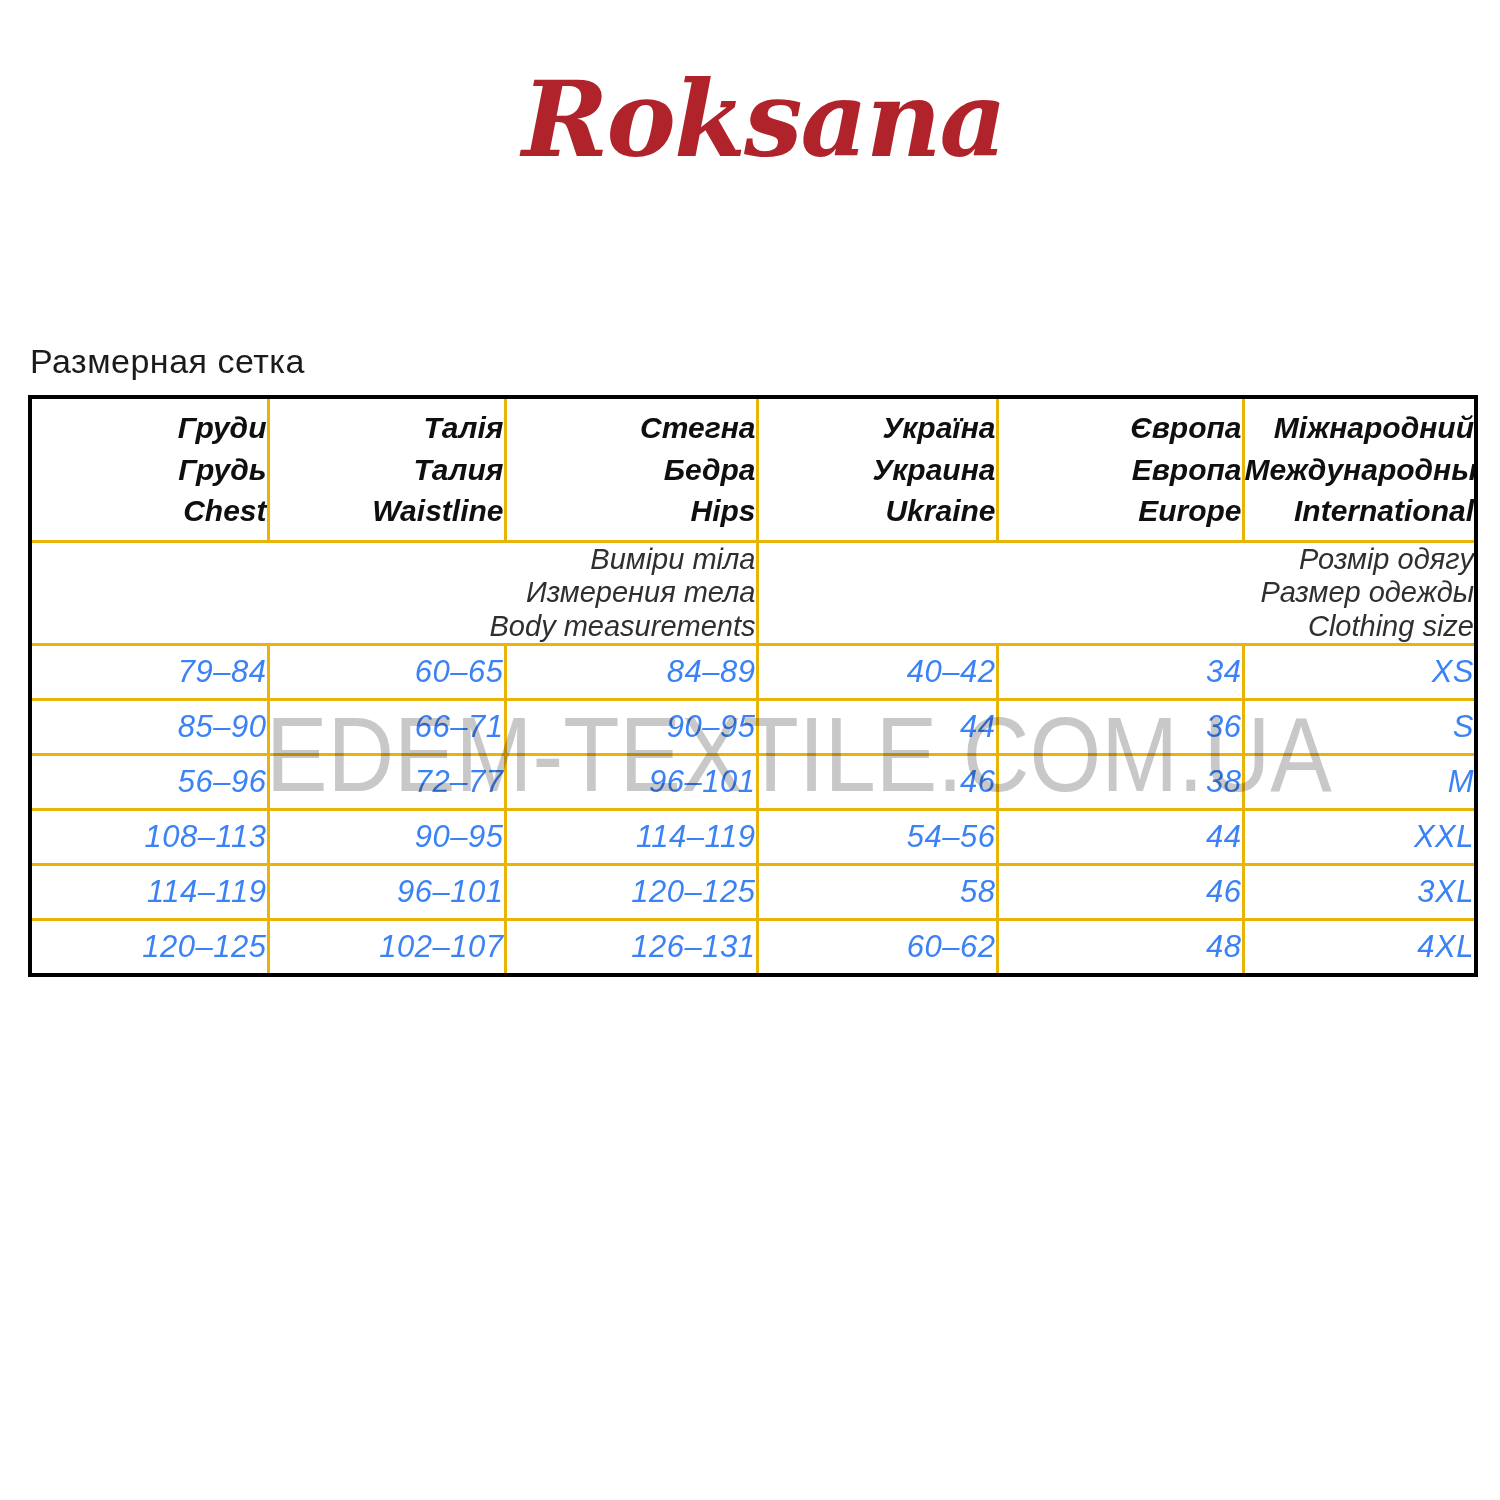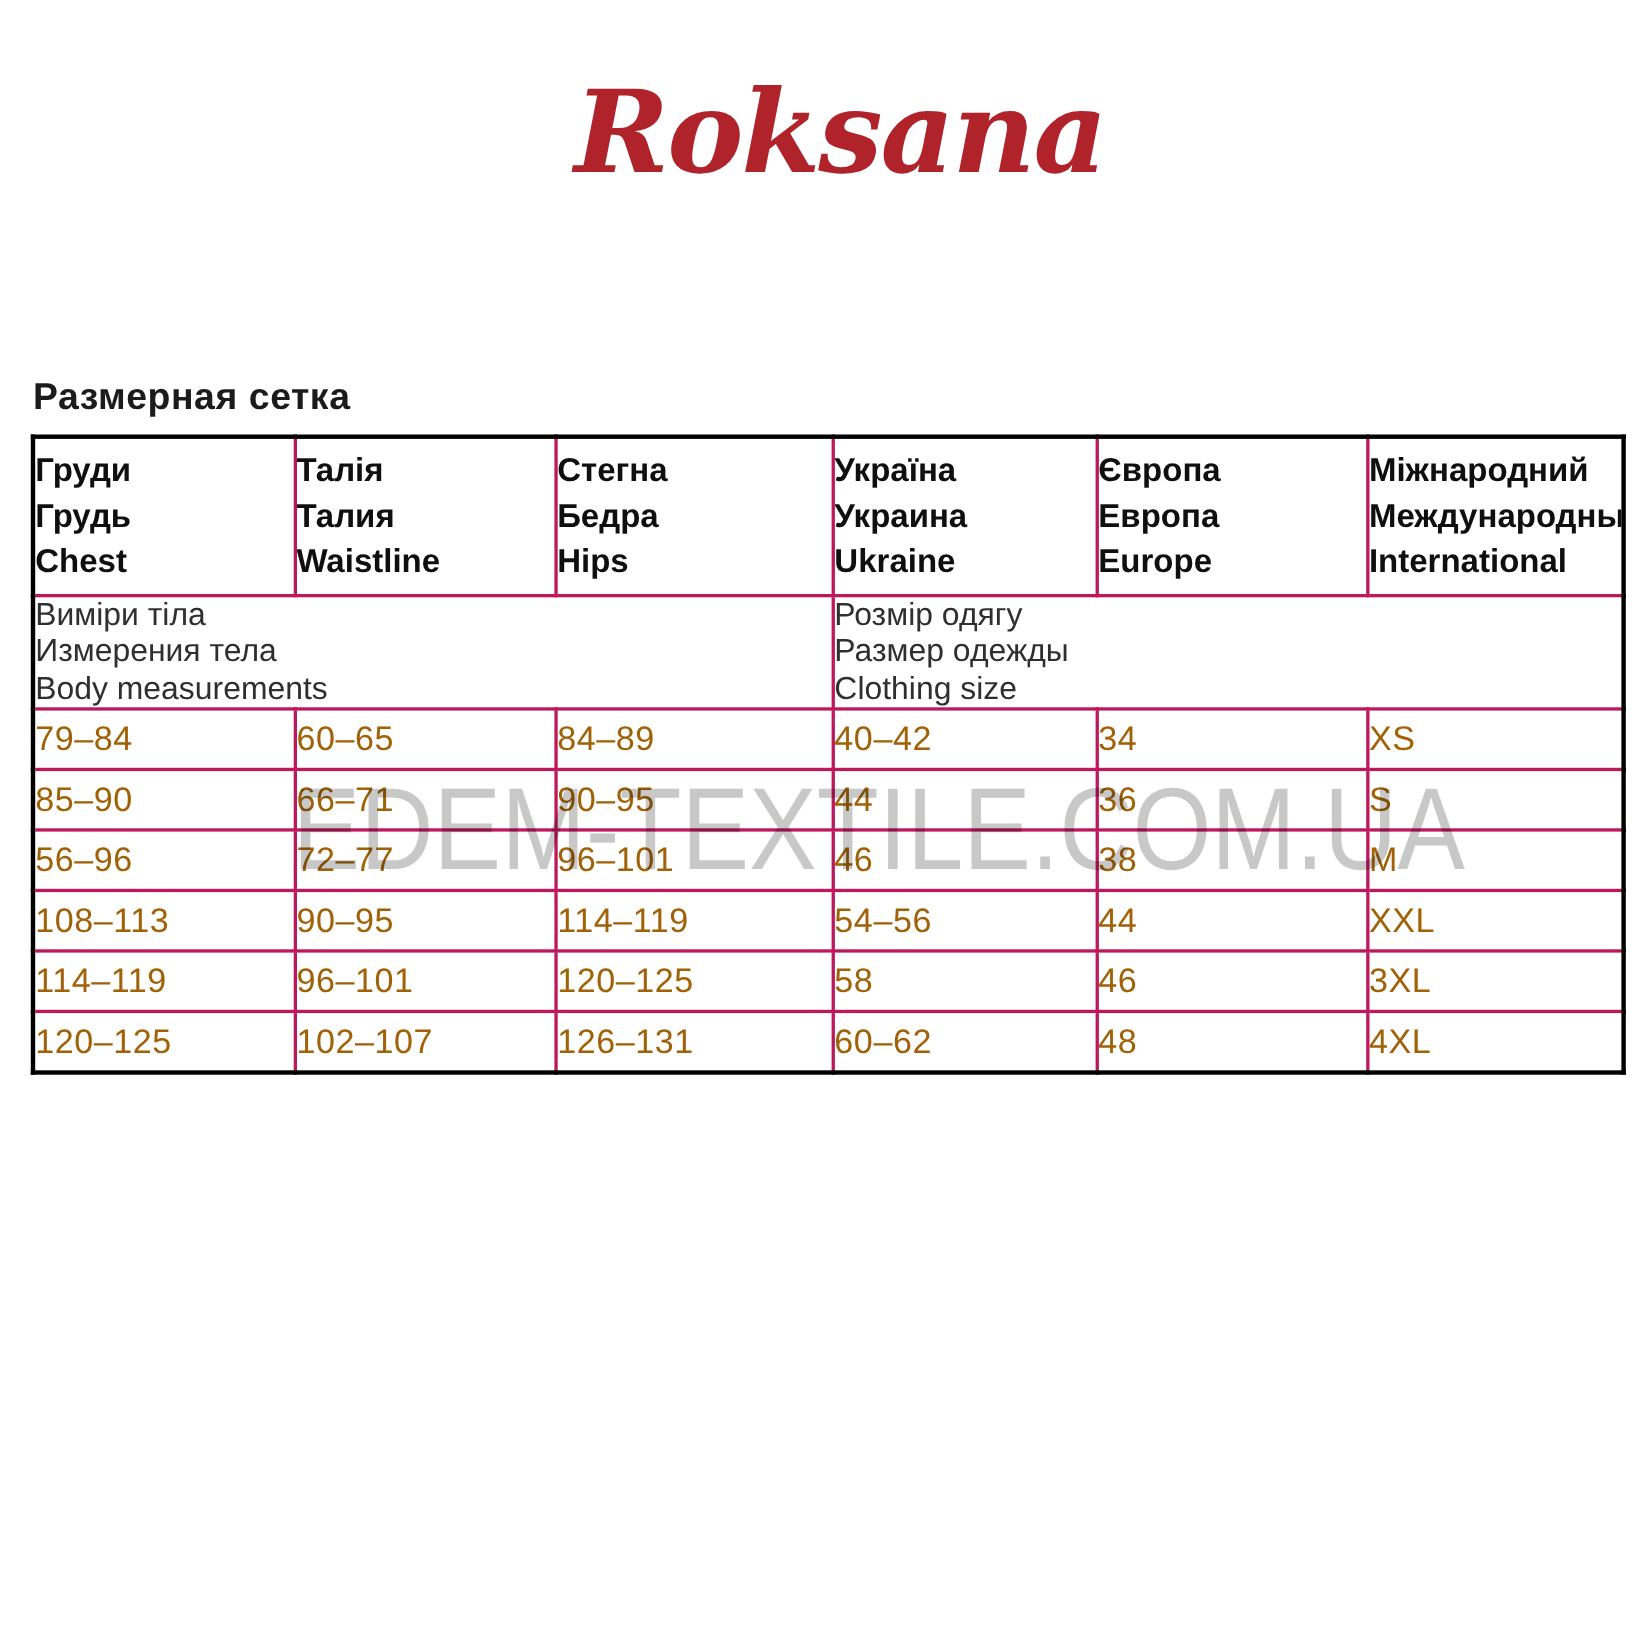--- a/index.html
+++ b/index.html
@@ -26,62 +26,63 @@
     letter-spacing: -2px;
     color: #b0232b;
     padding-left: 27px;
   }
 
   
   .page-title {
     position: absolute;
     top: 342px; left: 30px;
     font-size: 34px;
-    font-weight: 700;
+    font-weight: 400;
     color: #1b1b1b;
     letter-spacing: 0.5px;
   }
 
   
   table.size-table {
     position: absolute;
     top: 395px; left: 28px;
     width: 1446px;
     border-collapse: collapse;
     table-layout: fixed;
     background: #ffffff;
     border: 4px solid #000000;
   }
   .size-table th, .size-table td {
-    border: 3px solid #be185d;
-    text-align: left;
+    border: 3px solid #eab308;
+    text-align: right;
     vertical-align: middle;
     padding: 0;
     overflow: hidden;
+    font-style: italic;
   }
   .size-table th {
     height: 144px;
     font-size: 30px;
     font-weight: 700;
     color: #0f0f0f;
     line-height: 1.38;
   }
   .size-table td.group-cell {
     height: 92px;
     font-size: 29px;
     font-weight: 400;
     color: #2f2f2f;
     line-height: 1.16;
     margin-top: 44px;
   }
   .size-table td.data-cell {
     height: 55px;
     font-size: 31px;
     font-weight: 400;
-    color: #a16207;
+    color: #3b82f6;
     letter-spacing: 0.5px;
   }
 
   
   .watermark {
     position: absolute;
     top: 694px; left: 266px;
     font-size: 106px;
     font-weight: 400;
     color: #c8c8c8;

